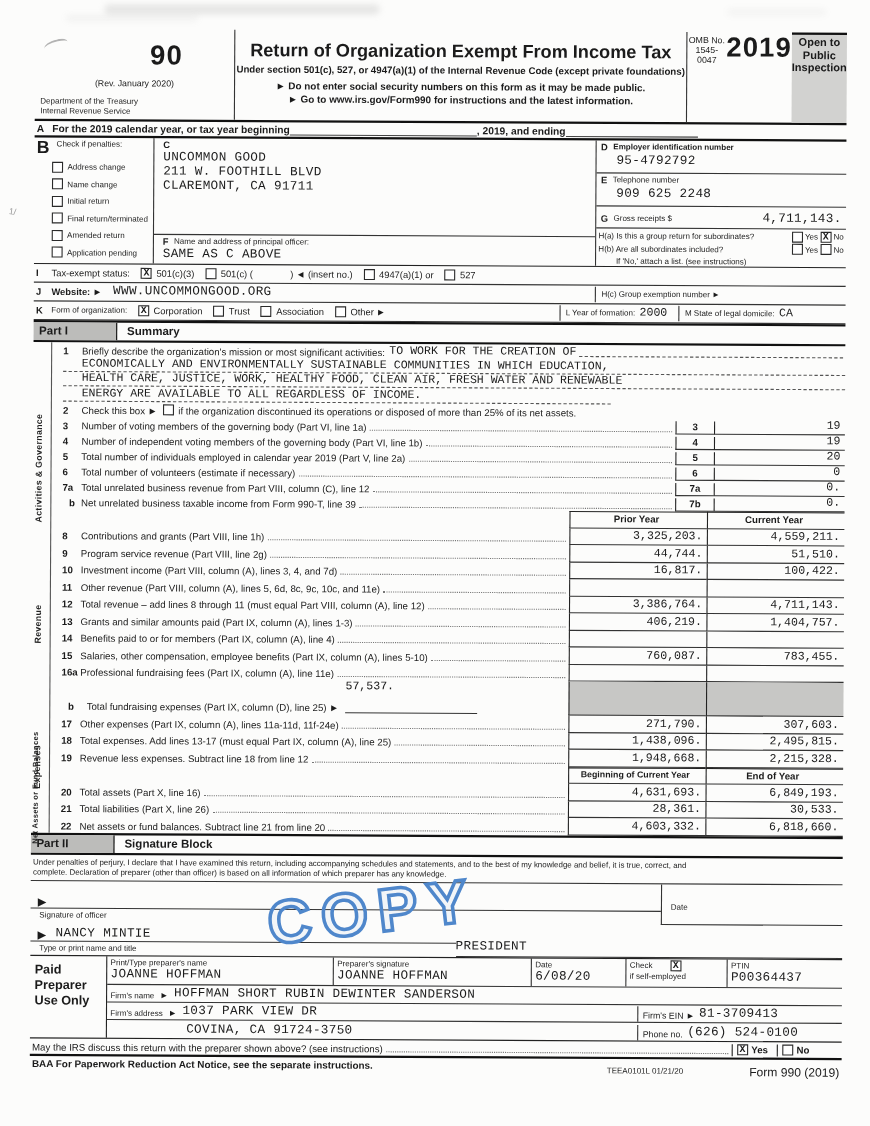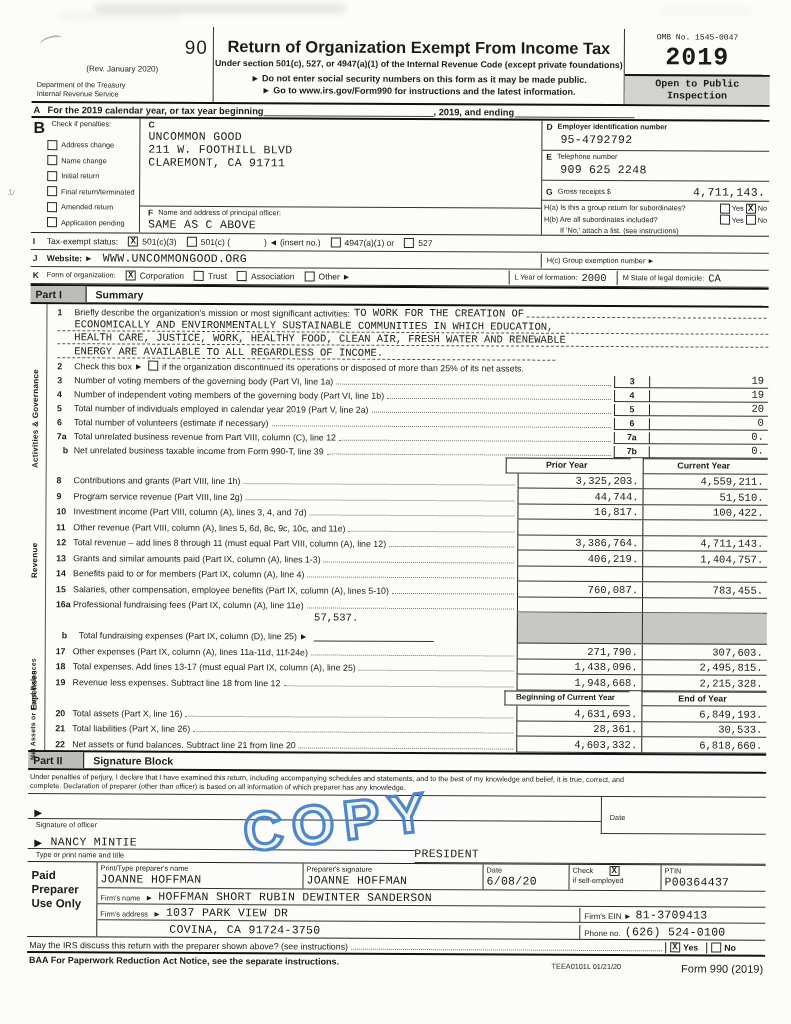--- a/index.html
+++ b/index.html
@@ -19,28 +19,28 @@
   .bold { font-weight:bold; }
   .typed { font-family:"Liberation Mono","DejaVu Sans Mono",monospace; font-size:11.5px; letter-spacing:.3px; white-space:nowrap; }
   .typed-sm { font-family:"Liberation Mono","DejaVu Sans Mono",monospace; font-size:10.5px; }
   .money { font-family:"Liberation Mono","DejaVu Sans Mono",monospace; font-size:10.5px; }
   .cb { display:inline-block; width:10px; height:10px; border:1px solid #2a2a2a; font:bold 9px/9px "Liberation Mono",monospace; text-align:center; vertical-align:middle; background:#fff; flex:none; }
   .arrow { font-size:8px; }
 
   
   .hdr { display:flex; border-bottom:2.5px solid #111; }
   .hdr-left { width:182px; border-right:1.5px solid #333; padding:4px 5px 3px 5px; text-align:center; }
-  .f990 { font-size:19px; font-weight:normal; letter-spacing:1px; padding:6px 0 6px 58px; text-align:right; }
+  .f990 { font-size:25px; font-weight:bold; letter-spacing:1px; padding:6px 0 6px 58px; text-align:center; }
   .rev { font-size:8px; margin-bottom:8px; }
   .dept { font-size:7.3px; text-align:left; line-height:8.5px; }
   .hdr-mid { flex:1; text-align:center; padding-top:10px; }
   .title { font-size:16.5px; font-weight:bold; }
   .subtitle { font-size:8.8px; font-weight:bold; margin-top:2px; }
   .bullets { font-size:9px; font-weight:bold; margin-top:5px; line-height:11.5px; }
-  .hdr-right { width:146px; border-left:1.5px solid #333; display:flex; flex-direction:column;font-family:Liberation Mono, monospace; }
+  .hdr-right { width:146px; border-left:1.5px solid #333; display:flex; flex-direction:row; }
   .omb { font-size:8px; text-align:center; padding:3px 0 2px; }
   .bigyear { font-size:25px; font-weight:bold; text-align:center; letter-spacing:1px; flex:1; }
   .openbox { background:#d2d2d0; border-top:2px solid #111; font-size:10px; font-weight:bold; text-align:center; line-height:11.5px; padding:2px 0 3px; }
 
   .rowA { display:flex; align-items:flex-end; font-size:9.3px; font-weight:bold; padding:2px 2px 1px 2px; border-bottom:2px solid #111; }
   .blank-seg { border-bottom:1px solid #444; }
 
   
   .idgrid { display:flex; border-bottom:1.5px solid #222; }
   .colB { width:108px; padding:1px 2px; }
@@ -54,21 +54,21 @@
   .grow { display:flex; align-items:center; gap:5px; padding:4px 4px 2px; border-bottom:1px solid #333; }
   .hrow { display:flex; align-items:center; font-size:7.3px; padding:1.5px 2px 0 2px; gap:3px; }
   .yn { display:flex; align-items:center; gap:2px; margin-left:auto; }
 
   .ijk { border-bottom:1px solid #333; display:flex; align-items:center; font-size:8.5px; padding:1px 2px; height:17px; }
   .seg { display:flex; align-items:center; gap:4px; margin-right:10px; }
   .letter { font-weight:bold; width:14px; flex:none; }
 
   
   .partbar { display:flex; align-items:stretch; border-top:2px solid #111; border-bottom:2px solid #111; }
-  .partbox { width:56px; background:#bcbcba; border-right:1.2px solid #111; font-weight:bold; font-size:10.5px; padding:2px 5px; }
+  .partbox { width:76px; background:#bcbcba; border-right:1.2px solid #111; font-weight:bold; font-size:10.5px; padding:2px 5px; }
   .partname { font-weight:bold; font-size:10.5px; padding:2px 9px; }
 
   
   .p1body { position:relative; padding-left:27px; border-bottom:0; }
   .vlab { position:absolute; left:1px; writing-mode:vertical-rl; transform:rotate(180deg); font-size:8px; font-weight:bold; color:#222; letter-spacing:.3px; white-space:nowrap; }
   .vl1 { top:16px;  height:148px; }
   .vl2 { top:178px; height:96px; }
   .vl3 { top:286px; height:120px; }
   .vl4 { top:404px; height:52px; font-size:6.8px; line-height:7px; }
   .sideline { position:absolute; left:16px; top:0; bottom:0; border-left:1px solid #555; }
@@ -79,21 +79,21 @@
   .missionline { border-bottom:1.3px dashed #555; }
 
   .crow { display:flex; align-items:flex-end; height:14px; font-size:8.8px; }
   .leader { flex:1; border-bottom:1.2px dotted #777; margin:0 3px 2px 3px; min-width:8px; }
   .nbox { width:36px; border-left:1px solid #222; border-right:1px solid #222; border-bottom:1px solid #333; text-align:center; font-size:8.8px; font-weight:bold; flex:none; padding-bottom:1px; }
   .nval { width:118px; border-bottom:1px solid #333; text-align:right; padding:0 4px 1px 0; flex:none; }
 
   .mrow { display:flex; align-items:stretch; min-height:15.5px; font-size:8.8px; }
   .mlabel { flex:1; display:flex; align-items:flex-end; padding-bottom:1px; }
   .mcell { width:125px; border-left:1px solid #222; border-bottom:1px solid #333; text-align:right; padding:0 4px 1px 0; flex:none; display:flex; align-items:flex-end; justify-content:flex-end; }
-  .mhdr { font-weight:bold; font-size:8.8px; justify-content:center; border-top:1px solid #222; align-items:center; font-family:"Liberation Sans",sans-serif;margin-left:12px; }
+  .mhdr { font-weight:bold; font-size:8.8px; justify-content:center; border-top:1px solid #222; align-items:center; font-family:"Liberation Sans",sans-serif; }
   .shade { background:#c7c7c5; }
   .inline-amt { border-bottom:1px solid #333; min-width:120px; padding:0 6px 17px 0; margin-left:6px; }
 
   
   .perjury { font-size:7.2px; line-height:9px; padding:2px 2px 3px 2px; border-bottom:1px solid #333; }
   .sigwrap { display:flex; border-bottom:1.5px solid #222; position:relative; }
   .sigleft { width:70px; font-size:12.5px; font-weight:bold; padding:10px 4px 0 6px; border-right:1px solid #222; line-height:14px; }
   .sigmain { flex:1; }
   .sigrow1 { display:flex; }
   .sigline { flex:1; border-bottom:1px solid #333; display:flex; align-items:flex-end; padding:14px 4px 0 4px; }

